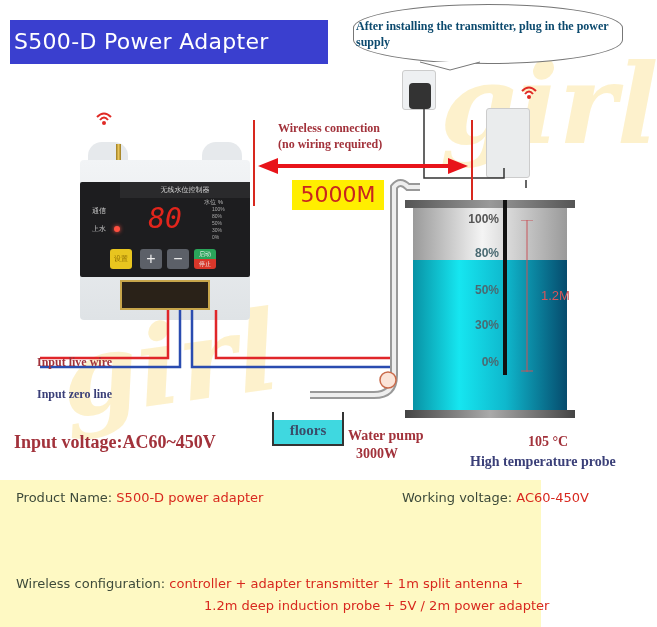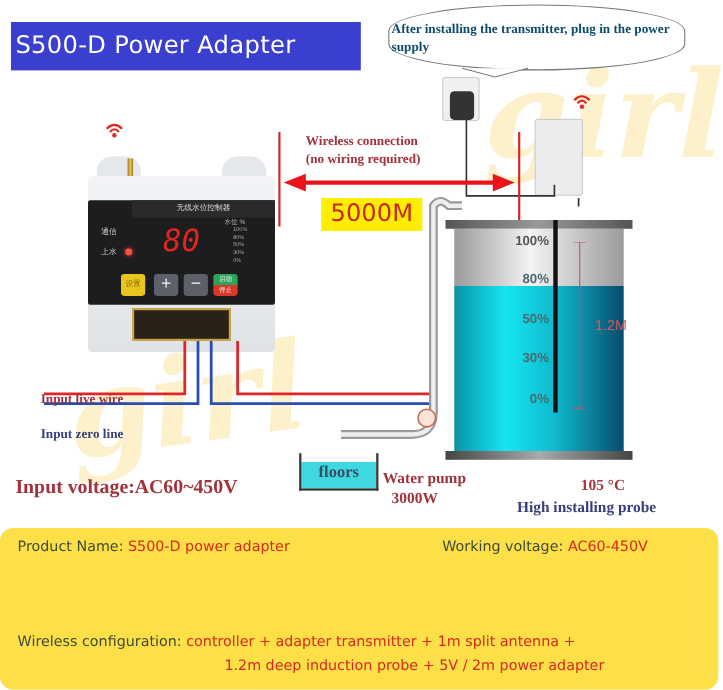--- a/index.html
+++ b/index.html
@@ -20,21 +20,21 @@
   .btn { position:absolute; top: 67px; width: 22px; height: 20px; border-radius: 3px; color: #eee; text-align: center; font-size: 16px; line-height: 20px; }
   .terminal { position:absolute; left: 40px; top: 140px; width: 90px; height: 30px; background: #2a2218; border: 2px solid #c7a64b; }
   .tank { left: 405px; top: 200px; width: 170px; height: 220px; }
   .tank-top { position:absolute; left: 0; top: 0; width: 170px; height: 8px; background: linear-gradient(90deg,#555,#999,#555); }
   .tank-air { position:absolute; left: 8px; top: 8px; width: 154px; height: 52px; background: linear-gradient(90deg,#9a9a9a,#f4f4f4 45%,#9a9a9a); }
   .tank-water { position:absolute; left: 8px; top: 60px; width: 154px; height: 150px; background: linear-gradient(90deg,#0892a5,#16e6f0 30%,#0fb8cd 60%,#064b6d); }
   .tank-bottom { position:absolute; left: 0; top: 210px; width: 170px; height: 8px; background: linear-gradient(90deg,#444,#aaa,#444); }
   .probe { position:absolute; left: 98px; top: 0; width: 4px; height: 175px; background: #111; }
   .lvl { position:absolute; left: 60px; font-size: 12px; color: #4a6a72; font-weight: bold; width: 34px; text-align: right; }
   .lvl.top { color: #555; }
-  .info-band { left: 0; top: 480px; width: 653px; height: 147px; background: #fde047; border-radius: 12px; }
+  .info-band { left: 0; top: 480px; width: 541px; height: 147px; background: #fef9c3; }
   .info-line { position: absolute; font-family: "DejaVu Sans", sans-serif; font-size: 13px; color: #3d4a3a; white-space: nowrap; }
   .info-line .v { color: #d8281e; }
 </style>
 </head>
 <body>
 
 <div class="abs watermark" style="left:440px;top:40px;">girl</div>
 <div class="abs watermark" style="left:60px;top:300px;transform:rotate(-8deg);">girl</div>
 
 <div class="abs title-box">S500-D  Power Adapter</div>
@@ -143,21 +143,21 @@
   <div class="lvl" style="top:118px;">30%</div>
   <div class="lvl" style="top:155px;">0%</div>
   <svg style="position:absolute;left:116px;top:20px" width="12" height="152">
     <line x1="6" y1="0" x2="6" y2="152" stroke="#c8555a" stroke-width="1"></line>
     <line x1="0" y1="0" x2="12" y2="0" stroke="#c8555a"></line>
       <line x1="0" y1="151" x2="12" y2="151" stroke="#c8555a"></line>
   </svg>
   <div style="position:absolute;left:126px;top:88px;color:#d8555a;font-size:13px;margin-left:10px;">1.2M</div>
 </div>
 <div class="abs serif-red" style="left:528px;top:434px;font-size:14px;">105 °C</div>
-<div class="abs serif-blue" style="left:470px;top:454px;font-size:14px;">High installing probe</div>
+<div class="abs serif-blue" style="left:470px;top:454px;font-size:14px;">High temperature probe</div>
 
 <div class="abs info-band">
   <div class="info-line" style="left:16px;top:10px;">
     <span>Product Name: </span><span class="v">S500-D power adapter</span>
   </div>
   <div class="info-line" style="left:402px;top:10px;">
     <span>Working voltage: </span><span class="v">AC60-450V</span>
   </div>
   <div class="info-line" style="left:16px;top:96px;">
     <span>Wireless configuration: </span><span class="v">controller +   adapter transmitter + 1m split antenna +</span>

